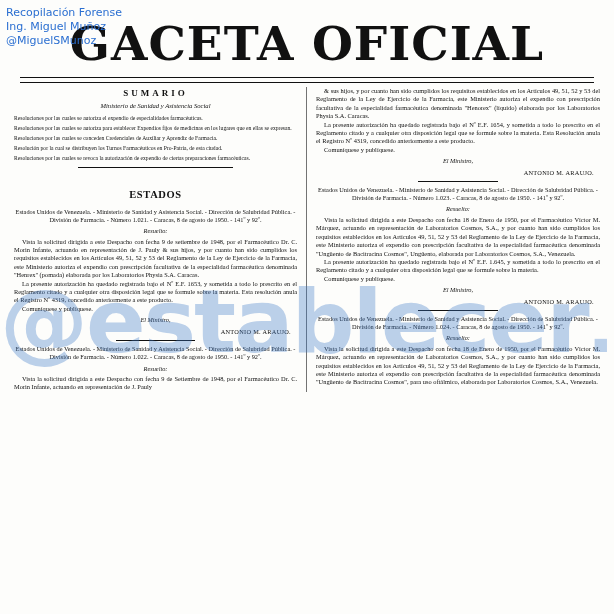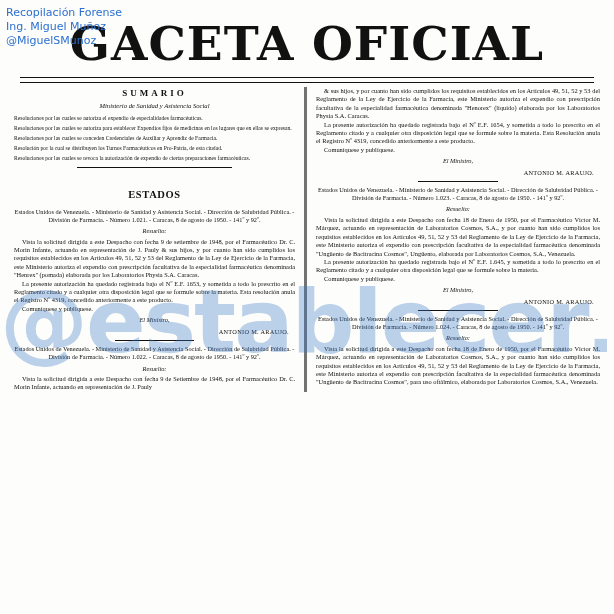--- a/index.html
+++ b/index.html
@@ -93,21 +93,21 @@
     position:relative;
     z-index:2;
   }
   .col{
     width:50%;
     box-sizing:border-box;
     font-size:6.4px;
     line-height:8.4px;
     text-align:justify;
   }
-  .col.left{padding-right:9px;border-right:3px solid #737373;}
+  .col.left{padding-right:9px;border-right:1px solid #737373;}
   .col.right{padding-left:9px;}
 
   .sumario-title{
     text-align:center;
     font-size:9px;
     letter-spacing:3px;
     font-weight:700;
     margin:2px 0 5px 0;
   }
   .sub-head{

